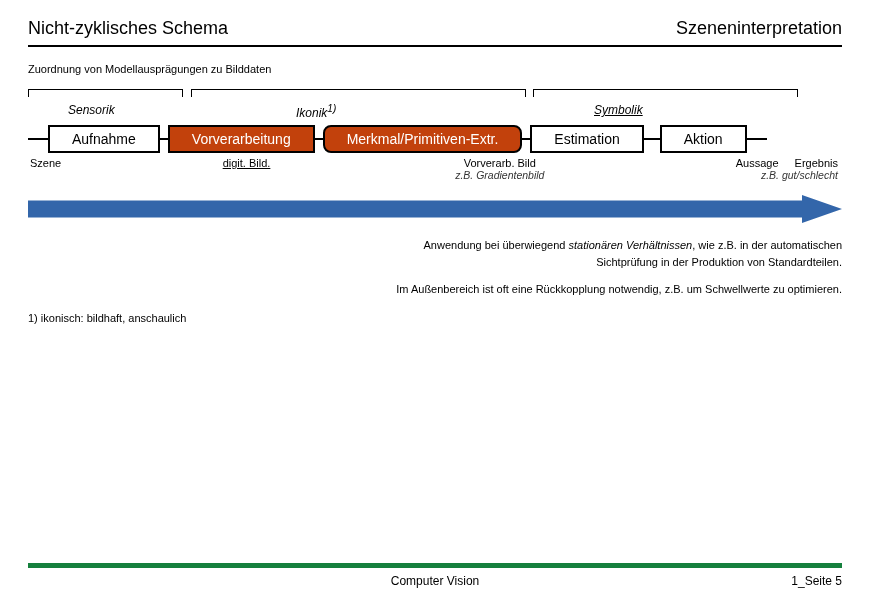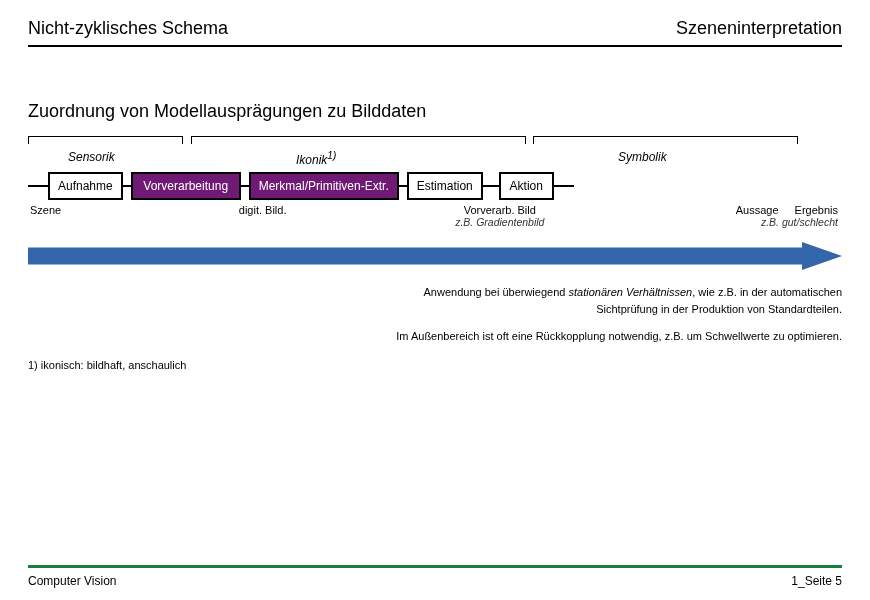--- a/index.html
+++ b/index.html
@@ -34,49 +34,48 @@
       font-size: 18px;
       font-weight: normal;
     }
     .header-right {
       font-size: 18px;
       font-weight: normal;
     }
 
     
     .subtitle {
-      font-size: 18px;
+      font-size: 11px;
       margin-bottom: 14px;
-      margin-top: 38px;
     }
 
     .pipeline-row {
       display: flex;
       align-items: center;
       height: 32px;
       position: relative;
     }
 
     .pipe-block {
       display: flex;
       align-items: center;
       justify-content: center;
       border: 2px solid #000;
       background: #fff;
       height: 28px;
-      padding: 0 8px;
-      font-size: 12px;
+      padding: 0 22px;
+      font-size: 14px;
       white-space: nowrap;
       position: relative;
       z-index: 1;
       flex-shrink: 0;
     }
 
     .pipe-block.highlighted {
-      background: #701a75;
+      background: #c2410c;
       color: #fff;
       border-color: #000;
     }
 
     .pipe-separator {
       width: 8px;
       height: 2px;
       background: #000;
       flex-shrink: 0;
       z-index: 1;
@@ -152,22 +151,23 @@
     }
 
     .footnote {
       font-size: 11px;
       margin-top: 4px;
       margin-bottom: 4px;
     }
 
     
     .footer {
-      border-top: 3px solid #15803d;
-      display: flex;
+      border-top: 5px solid #15803d;
+      display: flex;
+      justify-content: center;
       align-items: center;
       padding-top: 6px;
       position: relative;
       margin-top: auto;
     }
 
     .footer-center {
       font-size: 12px;
     }
 
@@ -248,53 +248,53 @@
     <div class="brace-sensorik"></div>
     <div class="brace-ikonik"></div>
     <div class="brace-symbolik"></div>
   </div>
 
   <div class="cat-label-row">
     <span class="cat-label" style="left: 40px;">Sensorik</span>
     <span class="cat-label" style="left: 268px;">
       <span>Ikonik</span><sup>1)</sup>
     </span>
-    <span class="cat-label" style="left: 590px;">Symbolik</span>
+    <span class="cat-label" style="left: 566px; text-decoration: underline;">Symbolik</span>
   </div>
 
   <div class="pipeline-row">
     <div class="pipe-start-line"></div>
     <div class="pipe-block" style="min-width:72px;">
       <span>Aufnahme</span>
     </div>
     <div class="pipe-separator"></div>
     <div class="pipe-block highlighted" style="min-width:110px;">
       <span>Vorverarbeitung</span>
     </div>
     <div class="pipe-separator"></div>
-    <div class="pipe-block highlighted" style="min-width:148px;">
+    <div class="pipe-block highlighted" style="min-width:148px;border-radius:8px;">
       <span>Merkmal/Primitiven-Extr.</span>
     </div>
     <div class="pipe-separator"></div>
     <div class="pipe-block" style="min-width:76px;">
       <span>Estimation</span>
     </div>
     <div class="pipe-separator"></div>
     <div class="pipe-separator"></div>
     <div class="pipe-block" style="min-width:55px;">
       <span>Aktion</span>
     </div>
     <div class="pipe-end-line"></div>
   </div>
 
   <div class="labels-row" style="gap:8px; justify-content: space-between; padding: 2px 0 0 0;">
     <div class="label-item" style="width:75px; align-items:flex-start; padding-left:2px;">
       <span class="label-main">Szene</span>
     </div>
-    <div class="label-item" style="width:80px; align-items:center;">
+    <div class="label-item" style="width:80px; align-items:flex-start;text-decoration:underline;">
       <span class="label-main">digit. Bild.</span>
     </div>
     <div class="label-item" style="width:155px; align-items:center;">
       <span class="label-main">Vorverarb. Bild</span>
       <span class="label-sub">z.B. Gradientenbild</span>
     </div>
     <div class="label-item" style="width:145px; align-items:flex-end; padding-right:4px;">
       <div style="display:flex; gap: 16px;">
         <span class="label-main">Aussage</span>
         <span class="label-main">Ergebnis</span>

